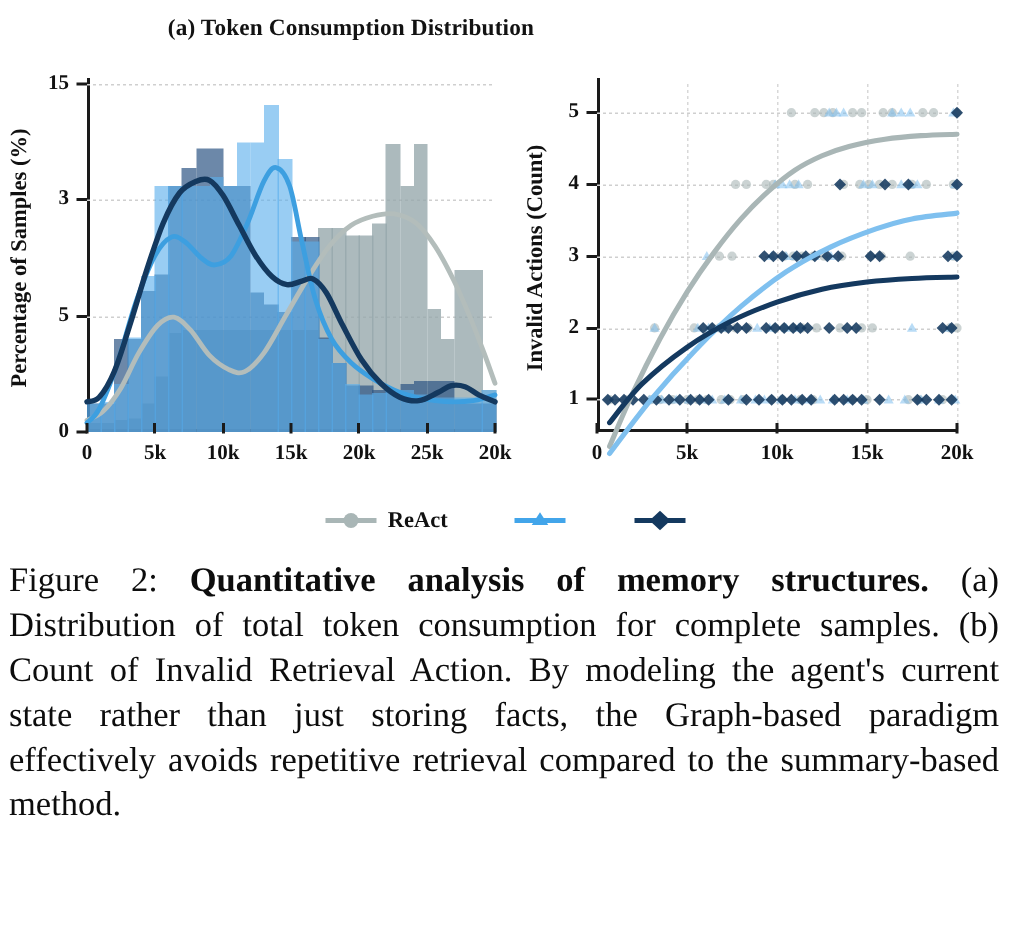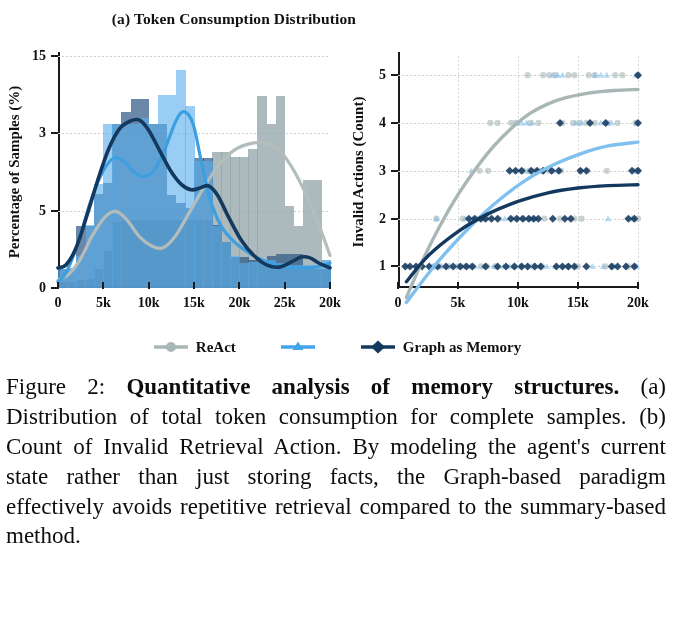--- a/index.html
+++ b/index.html
@@ -471,21 +471,20 @@
       <svg width="36" height="16">
         <line x1="1" y1="8" x2="35" y2="8" stroke="#42a5ea" stroke-width="3.4"></line>
         <polygon points="18,2.5 23.5,11 12.5,11" fill="#42a5ea"></polygon>
       </svg>
     </div>
     <div class="legend-item">
       <svg width="36" height="16">
         <line x1="1" y1="8" x2="35" y2="8" stroke="#14395f" stroke-width="3.4"></line>
         <polygon points="18,1.5 25,8 18,14.5 11,8" fill="#14395f"></polygon>
       </svg>
-      <span class="legend-label">Graph as Memory</span>
     </div>
   </div>
 
   <div id="caption">
     <span>Figure 2:</span>
     <b>Quantitative analysis of memory structures.</b><span> (a) Distribution of total token consumption for complete samples. (b) Count of Invalid Retrieval Action. By modeling the agent's current state rather than just storing facts, the Graph-based paradigm effectively avoids repetitive retrieval compared to the summary-based method.</span>
   </div>
 
 </div>
 

